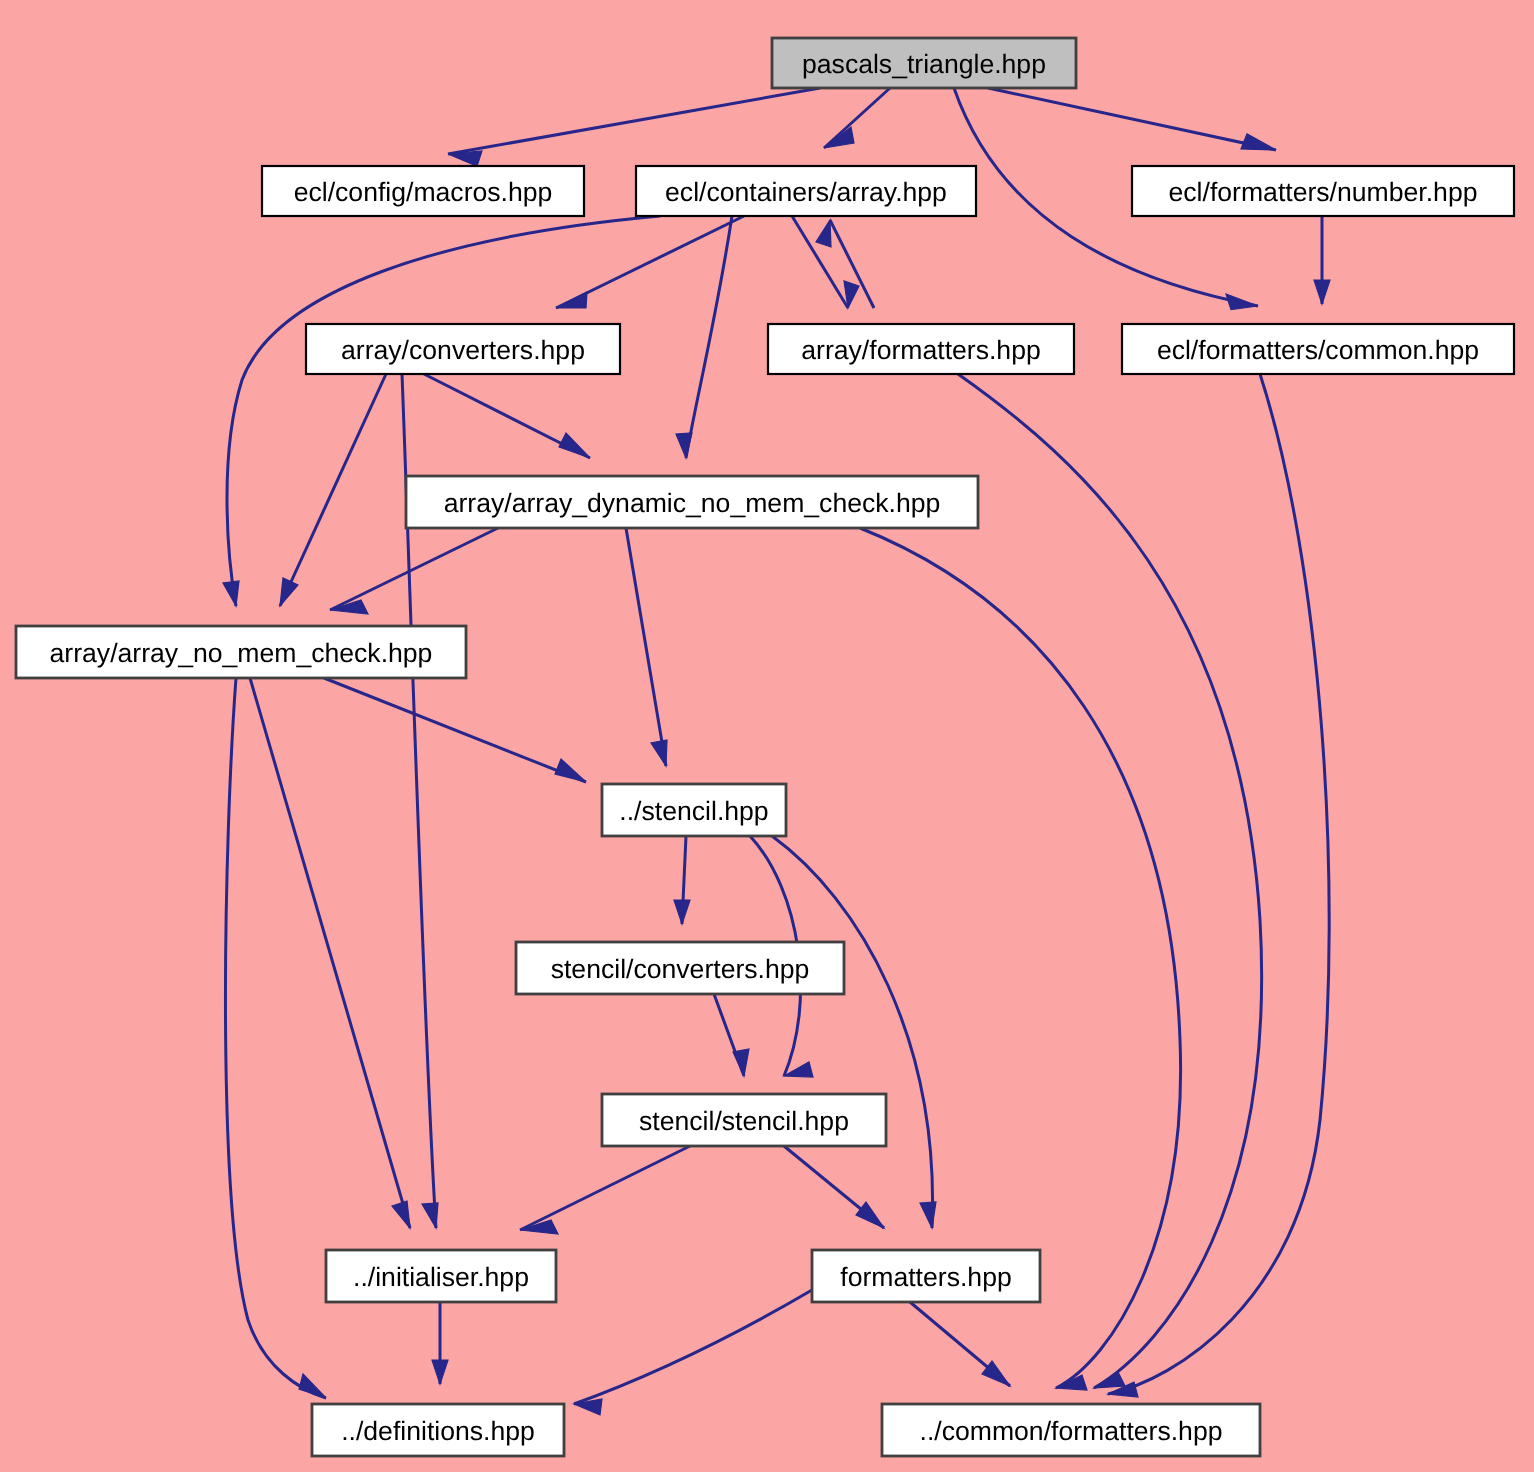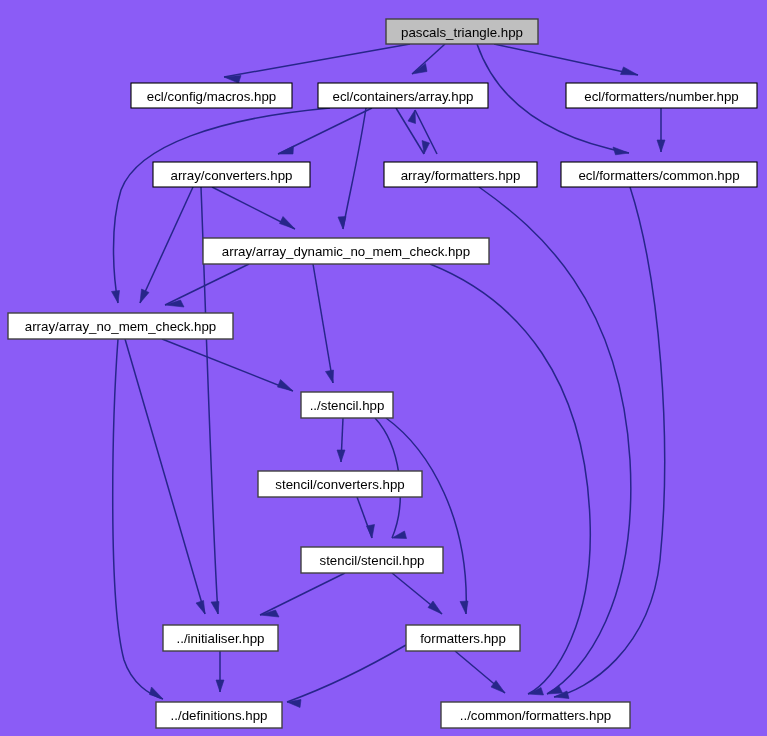--- a/index.html
+++ b/index.html
@@ -9,21 +9,21 @@
     background: #ffffff;
   }
   body {
     font-family: "Liberation Sans", sans-serif;
   }
   #graph-container {
     position: relative;
     width: 767px;
     height: 736px;
     overflow: hidden;
-    background: #8b5cf6;
+    background: #fca5a5;
   }
   svg#dep-graph {
     display: block;
     width: 767px;
     height: 736px;
   }
   .node-box {
     fill: #ffffff;
     stroke: #000000;
     stroke-width: 1.1;

